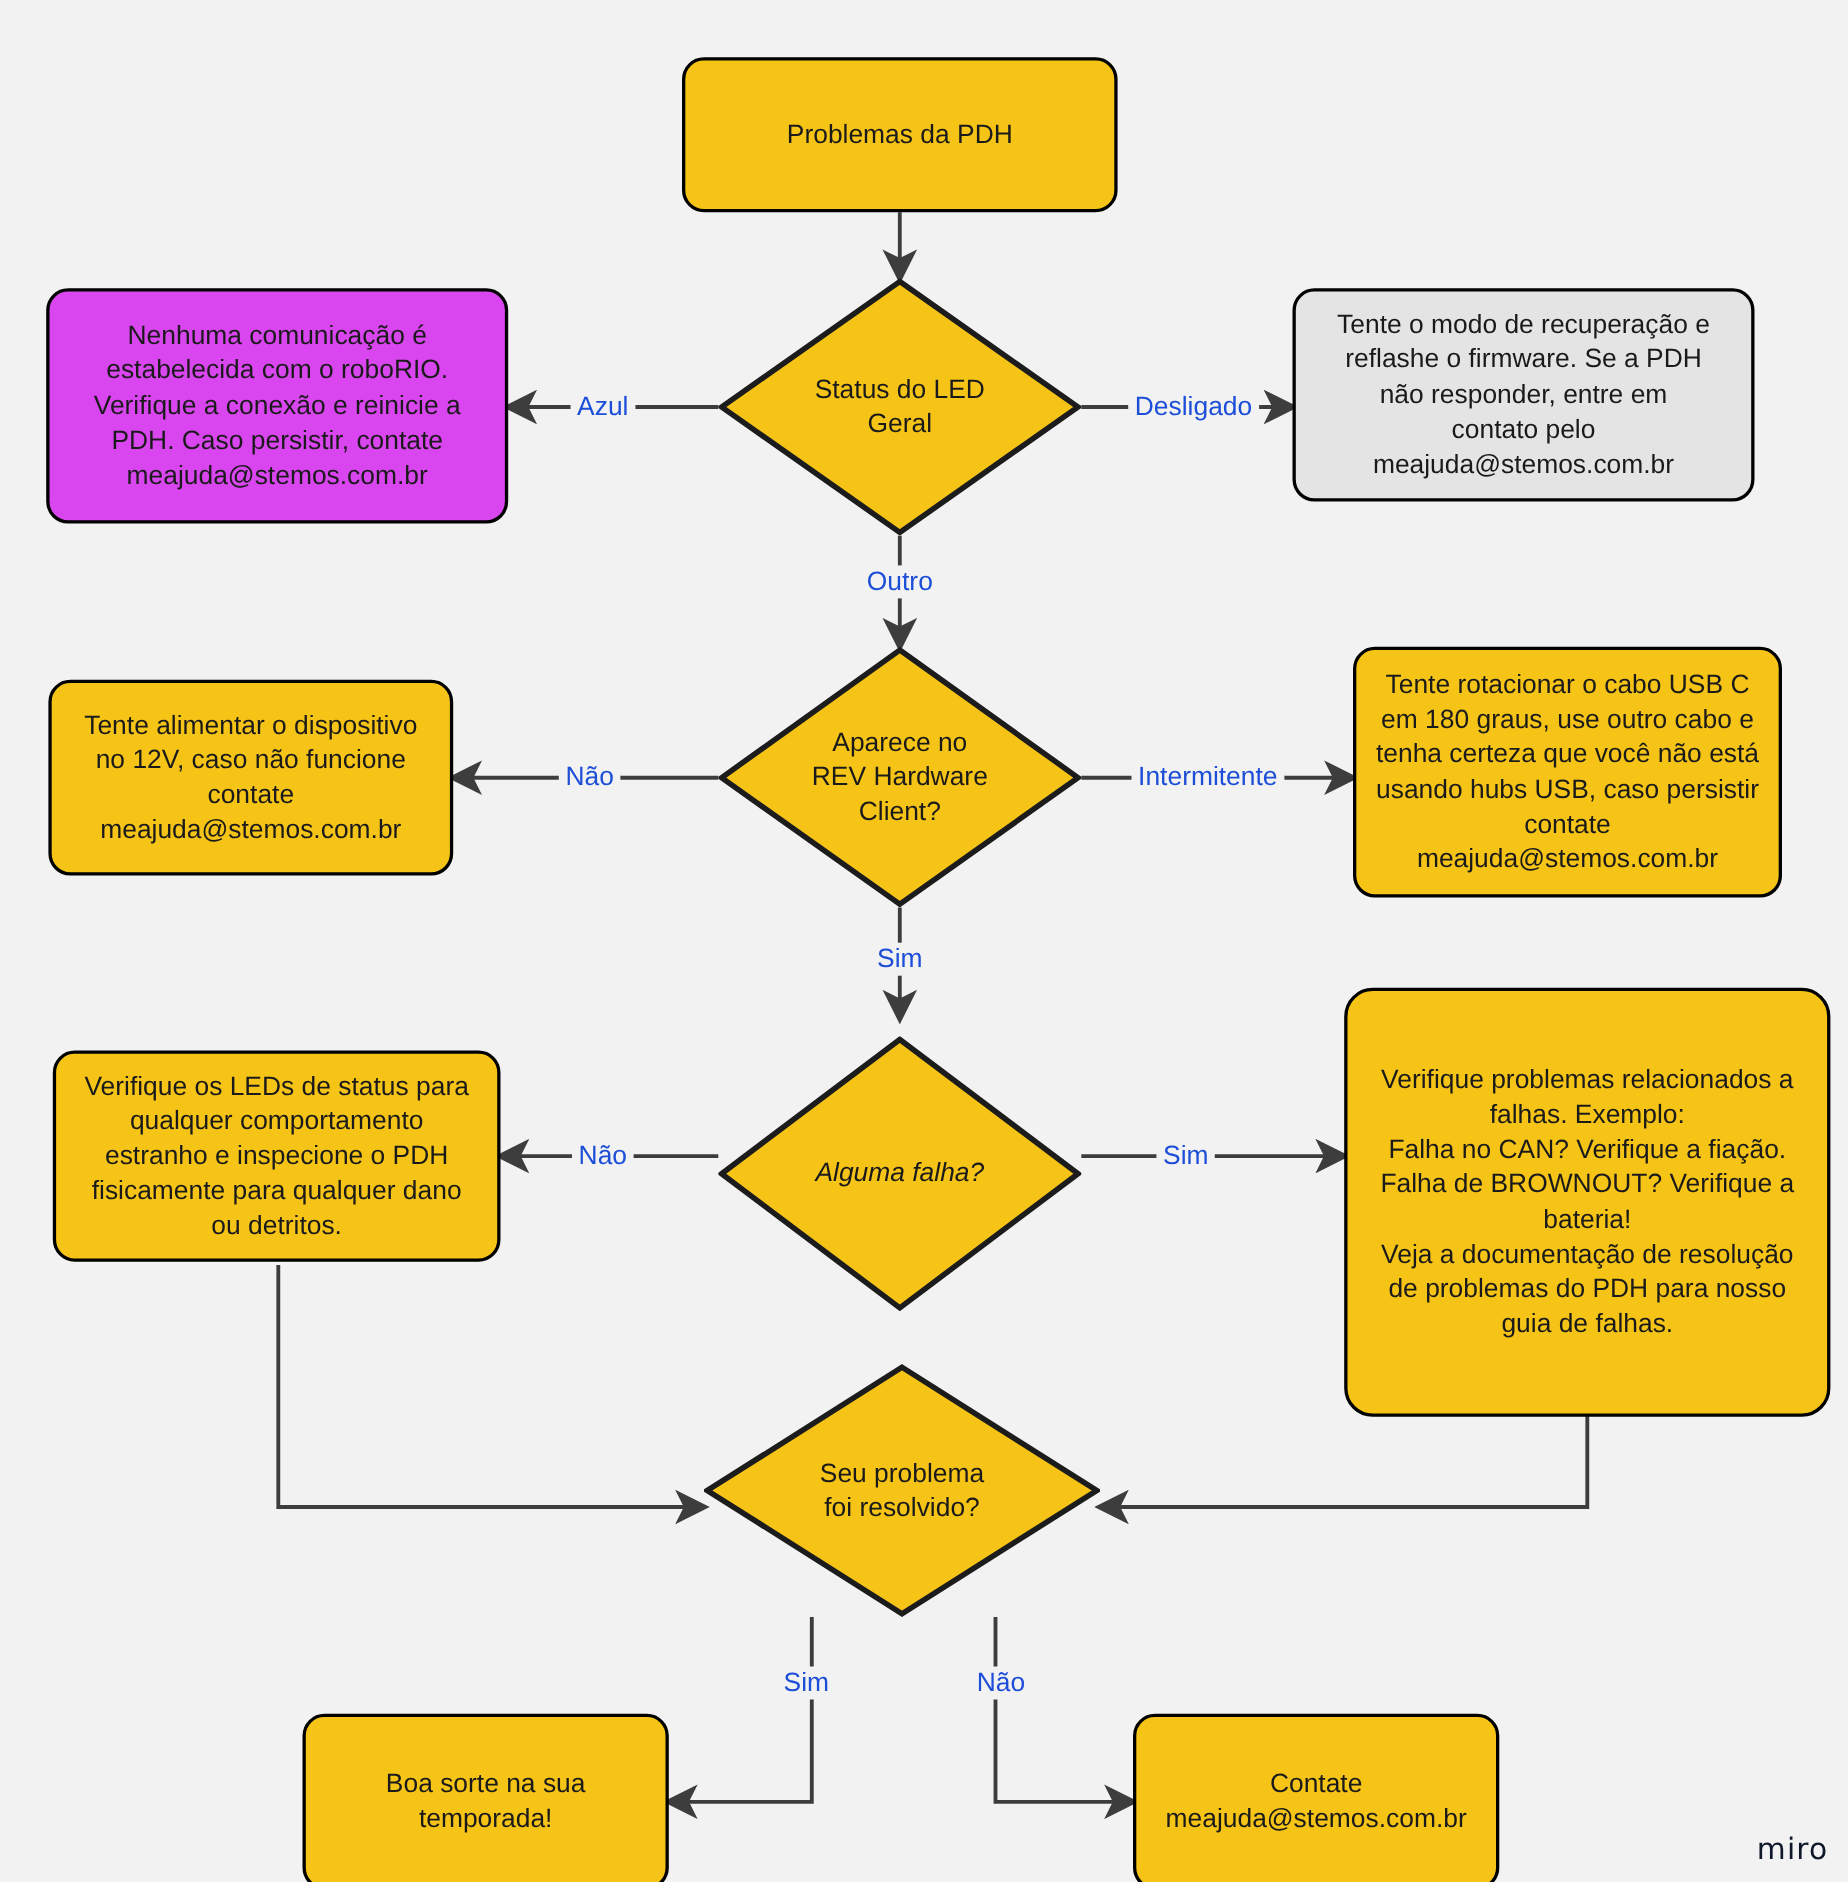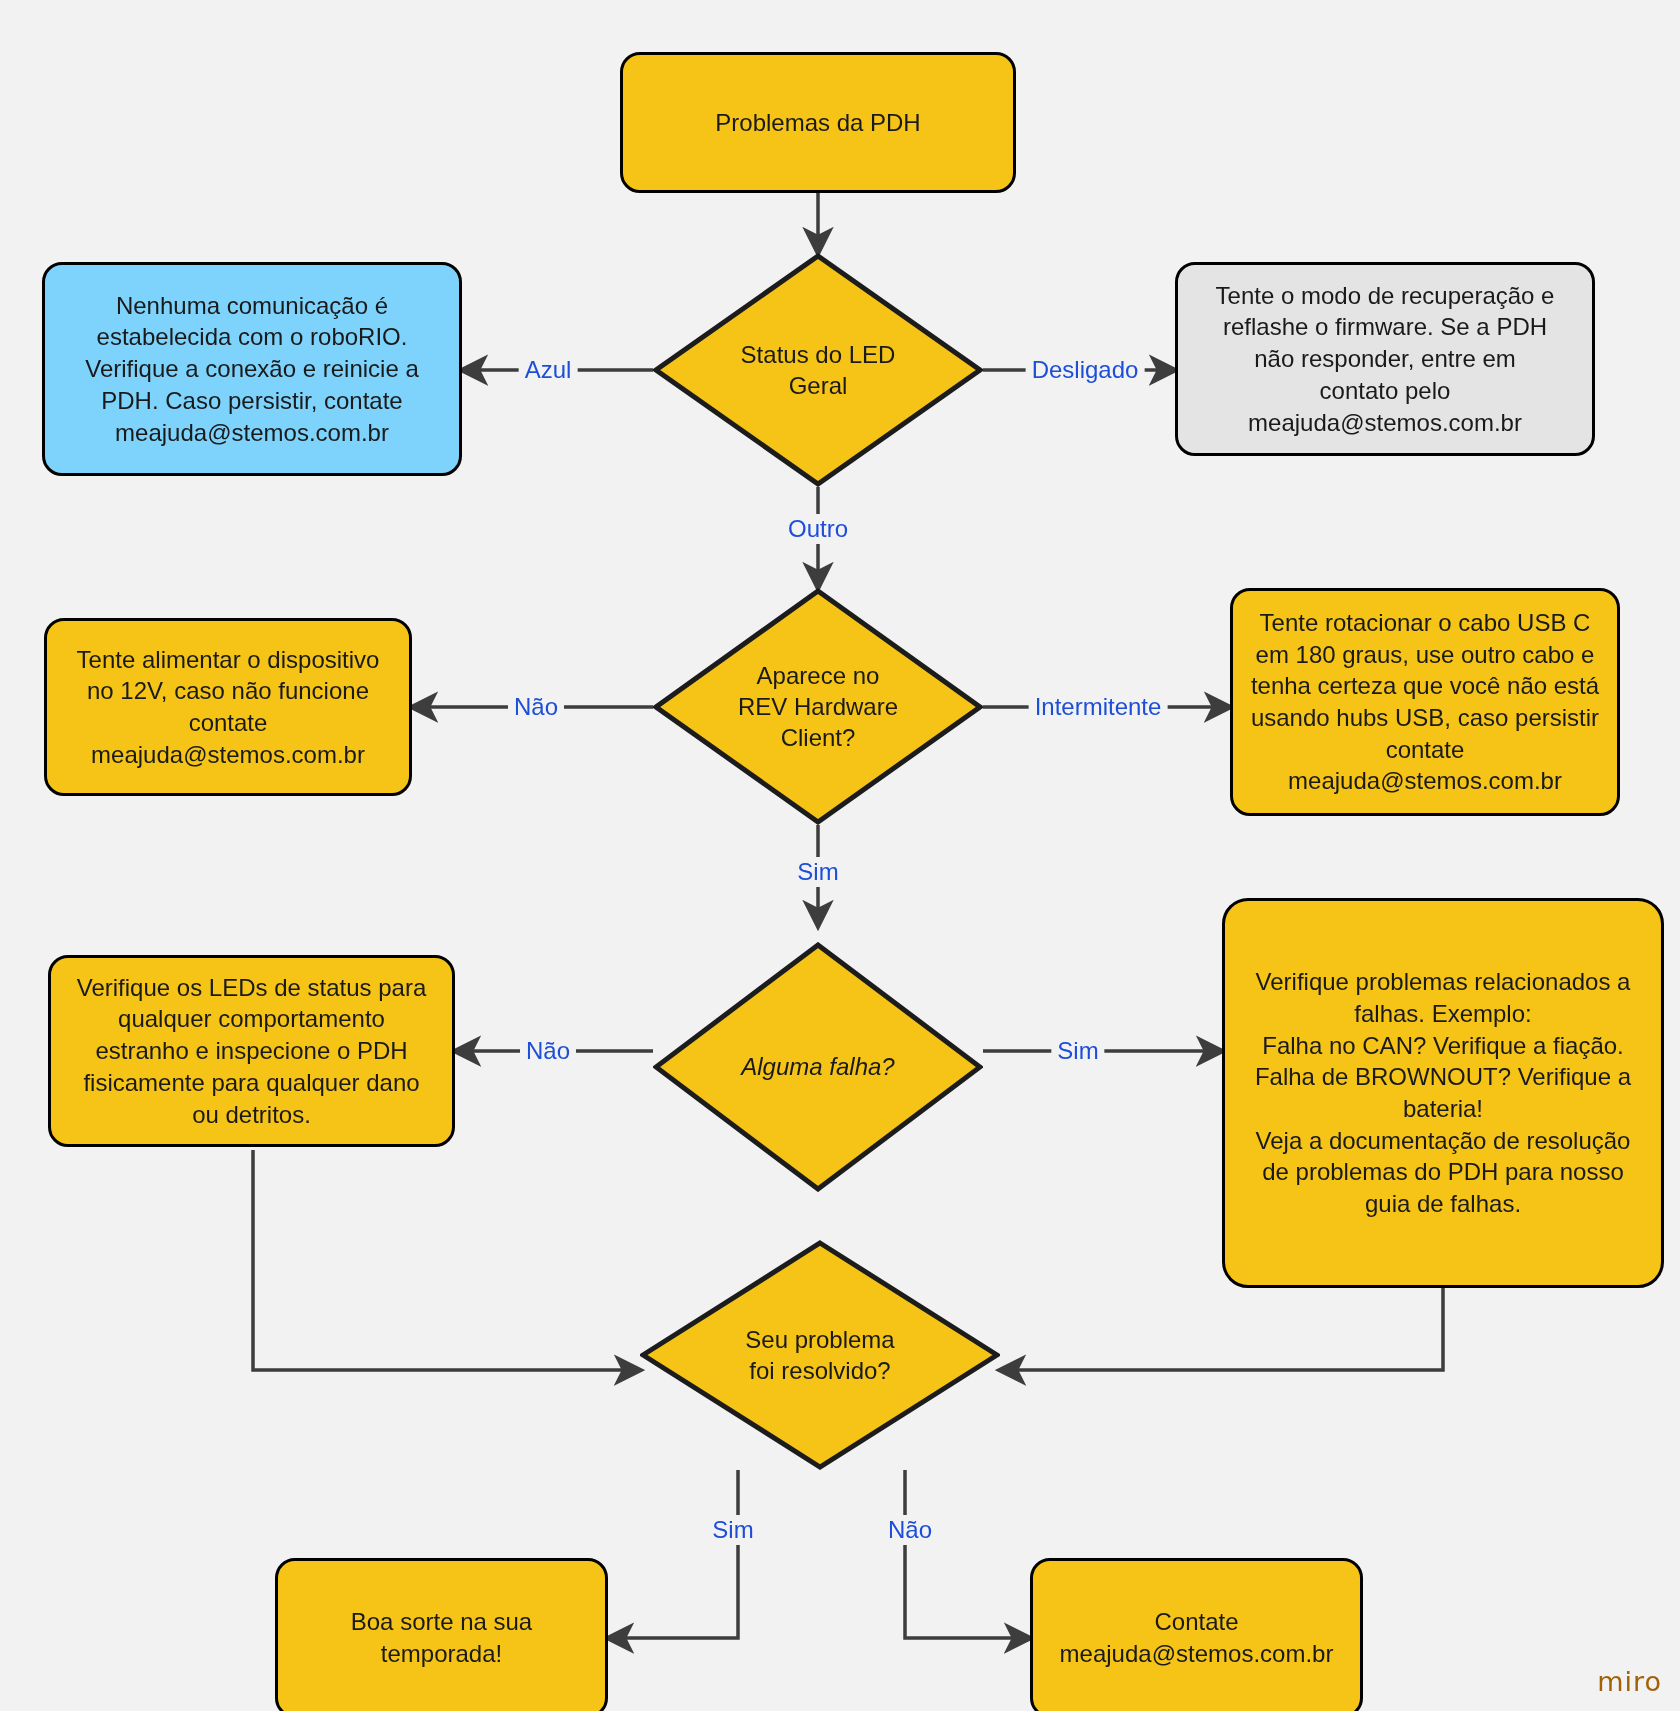--- a/index.html
+++ b/index.html
@@ -38,21 +38,21 @@
   }
   .box {
     border: 3px solid #000000;
     border-radius: 20px;
     background: #f6c417;
     padding: 8px 14px;
     line-height: 1.32;
     font-size: 24px;
   }
   .box.blue {
-    background: #7dd3fc;
+    background: #d946ef;
   }
   .box.grey {
     background: #e4e4e4;
   }
   .box .txt {
     width: 100%;
     white-space: pre-line;
   }
   
   .diamond {
@@ -84,21 +84,21 @@
     white-space: nowrap;
     transform: translate(-50%, -50%);
   }
   
   #watermark {
     position: absolute;
     right: 18px;
     bottom: 14px;
     font-size: 27px;
     letter-spacing: 1px;
-    color: #a16207;
+    color: #0f172a;
     font-family: "DejaVu Sans", sans-serif;
   }
 </style>
 </head>
 <body>
 
 <div id="canvas">
 
   <svg id="edges" viewBox="0 0 1680 1711" width="1680" height="1711" xmlns="http://www.w3.org/2000/svg">
     <defs>

